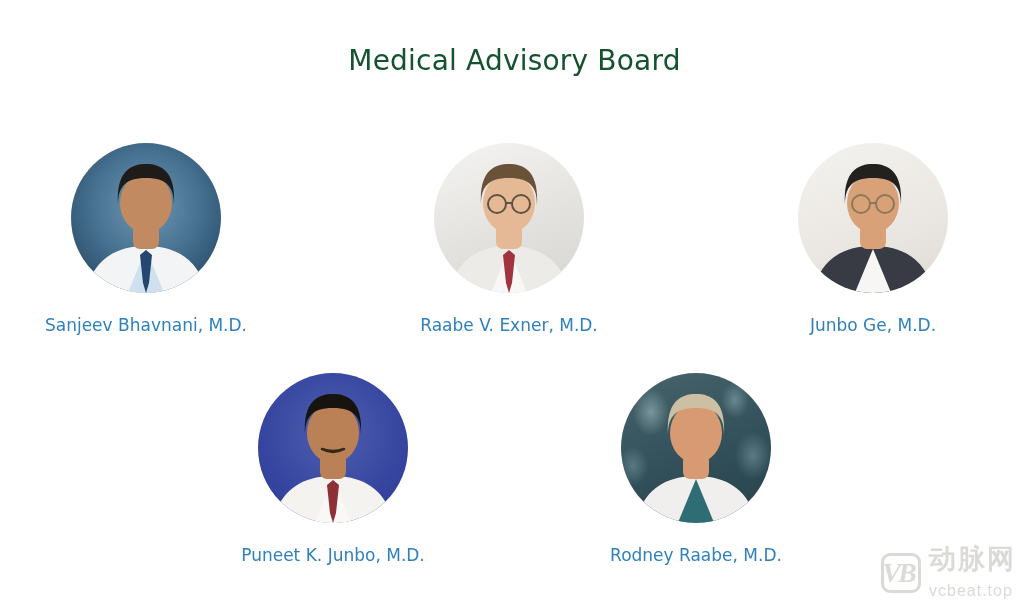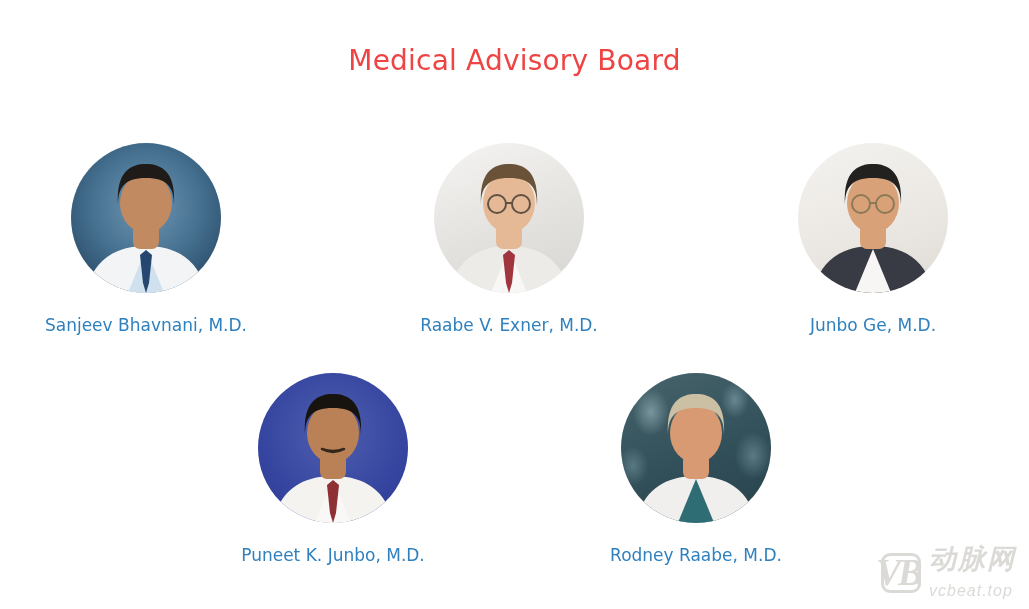--- a/index.html
+++ b/index.html
@@ -17,21 +17,21 @@
   .title{
     position:absolute;
     left:0; top:44px;
     width:1029px;
     margin:0;
     text-align:center;
     font-family:"DejaVu Sans","Liberation Sans",sans-serif;
     font-size:28px;
     font-weight:500;
     letter-spacing:0.2px;
-    color:#ef4444;
+    color:#14532d;
   }
   .member{
     position:absolute;
     width:300px;
     text-align:center;
   }
   .m1{left:-4px;  top:143px;}
   .m2{left:359px; top:143px;}
   .m3{left:723px; top:143px;}
   .m4{left:183px; top:373px;}
@@ -96,26 +96,26 @@
     width:40px;
     height:40px;
     border:3px solid #dcdad7;
     border-radius:9px;
     display:flex;
     align-items:center;
     justify-content:center;
     font-family:"Liberation Serif","DejaVu Serif",serif;
     font-style:italic;
     font-weight:bold;
-    font-size:37px;
+    font-size:28px;
     letter-spacing:-3px;
     padding-right:6px;
     box-sizing:border-box;
   }
-  .wm-col{display:flex;flex-direction:column;line-height:1;font-style:italic;}
+  .wm-col{display:flex;flex-direction:column;line-height:1;}
   .wm-cn{
     font-size:27px;
     font-weight:bold;
     letter-spacing:2px;
   }
   .wm-url{
     font-size:16px;
     margin-top:10px;
     letter-spacing:1px;
   }

